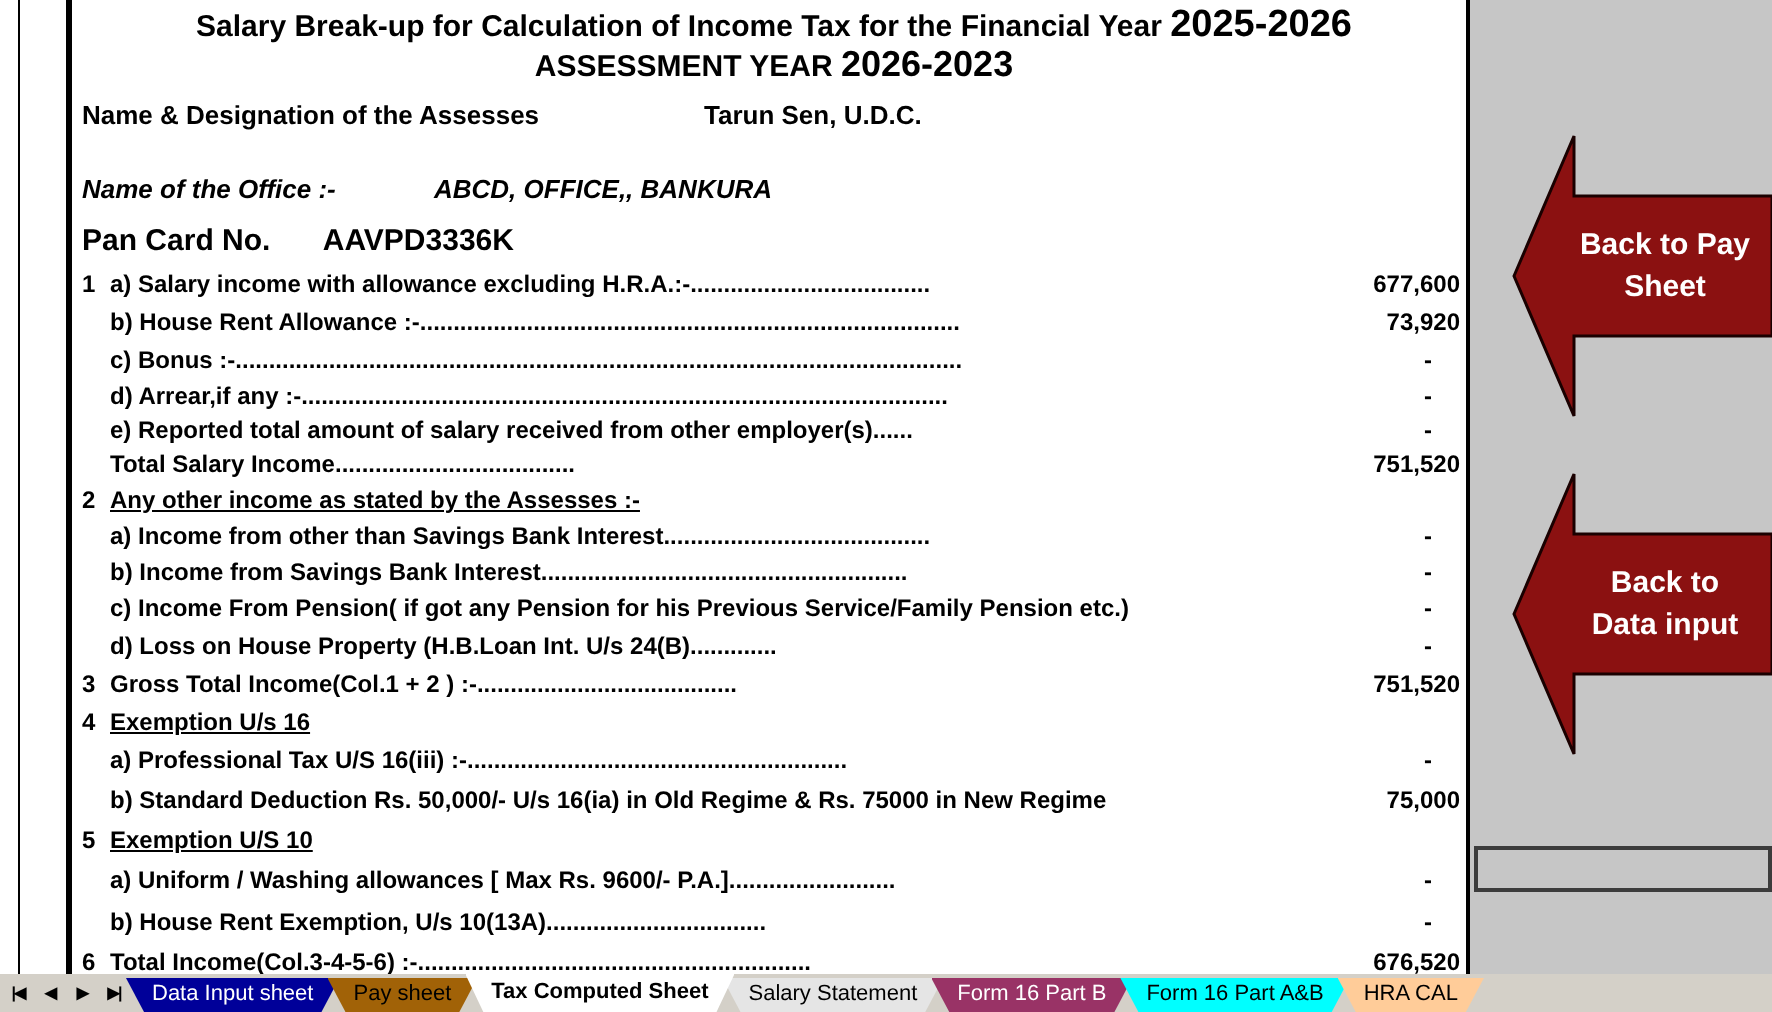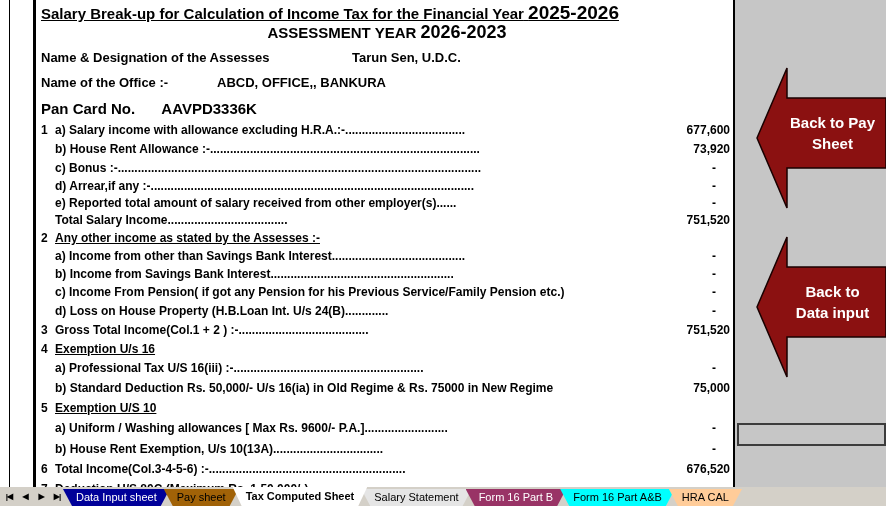--- a/index.html
+++ b/index.html
@@ -11,28 +11,28 @@
     font-weight:bold;
     color:#000;
   }
   
   .left-strip { position:absolute; left:0; top:0; width:36px; height:487px; background:#fff; border-right:3px solid #000; }
   .left-strip .inner-line { position:absolute; left:9px; top:0; width:1px; height:100%; background:#000; }
 
   
   .sheet { position:absolute; left:36px; top:0; width:699px; height:506px; background:#fff; border-right:2px solid #000; overflow:hidden; padding-left:5px; }
 
-  .title1 { padding-top:2px; height:22px; font-size:15px; white-space:nowrap;text-decoration:underline; }
+  .title1 { padding-top:2px; height:22px; text-align:center; font-size:15px; white-space:nowrap; }
   .title1 .yr { font-size:19px; }
   .title2 { height:22px; text-align:center; font-size:15px; white-space:nowrap; }
   .title2 .yr { font-size:18px; }
 
   .info-row { position:relative; height:17px; font-size:13px; white-space:nowrap; }
   .info-row.name { margin-top:6px; }
-  .info-row.office { margin-top:8px; }
+  .info-row.office { margin-top:20px;font-style:italic; }
   .info-row .val-name { position:absolute; left:311px; }
   .info-row .val-office { position:absolute; left:176px; }
   .pan-row { margin-top:8px; height:20px; font-size:15px; white-space:nowrap; }
   .pan-row .val { margin-left:22px;margin-top:32px; }
 
   .rows { width:100%; }
   .row { display:flex; align-items:center; width:100%; }
   .row .num { width:14px; margin-left:0; font-size:12px; flex:0 0 14px; }
   .row .label { flex:1 1 auto; font-size:12px; white-space:nowrap; overflow:hidden; }
   .row .label.u { text-decoration:underline; }

